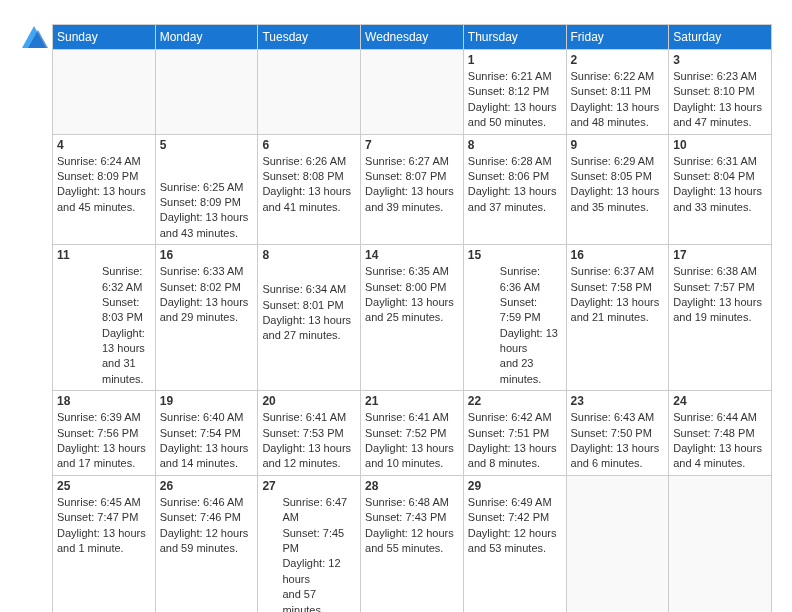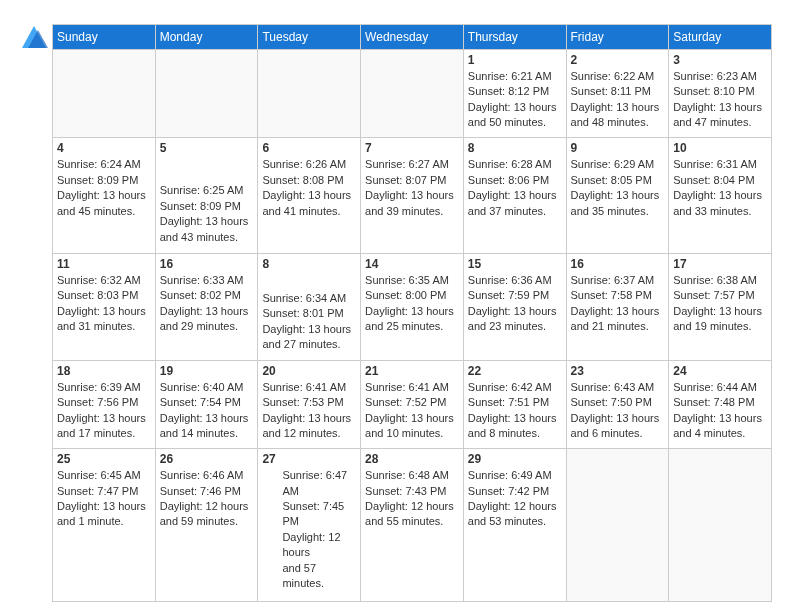--- a/index.html
+++ b/index.html
@@ -204,21 +204,21 @@
             <span class="day-number">10</span>
             <div class="day-info" style="white-space: pre-line;">Sunrise: 6:31 AM
 Sunset: 8:04 PM
 Daylight: 13 hours
 and 33 minutes.</div>
           </td>
         </tr>
         <tr>
           <td>
             <span class="day-number">11</span>
-            <div class="day-info" style="white-space: pre-line;">Sunrise: 6:32 AM
+            <div class="day-info" style="white-space: pre-line; margin-left: 45px;">Sunrise: 6:32 AM
 Sunset: 8:03 PM
 Daylight: 13 hours
 and 31 minutes.</div>
           </td>
           <td>
             <span class="day-number">16</span>
             <div class="day-info" style="white-space: pre-line;">Sunrise: 6:33 AM
 Sunset: 8:02 PM
 Daylight: 13 hours
 and 29 minutes.</div>
@@ -232,21 +232,21 @@
           </td>
           <td>
             <span class="day-number">14</span>
             <div class="day-info" style="white-space: pre-line;">Sunrise: 6:35 AM
 Sunset: 8:00 PM
 Daylight: 13 hours
 and 25 minutes.</div>
           </td>
           <td>
             <span class="day-number">15</span>
-            <div class="day-info" style="white-space: pre-line;">Sunrise: 6:36 AM
+            <div class="day-info" style="white-space: pre-line; margin-left: 32px;">Sunrise: 6:36 AM
 Sunset: 7:59 PM
 Daylight: 13 hours
 and 23 minutes.</div>
           </td>
           <td>
             <span class="day-number">16</span>
             <div class="day-info" style="white-space: pre-line;">Sunrise: 6:37 AM
 Sunset: 7:58 PM
 Daylight: 13 hours
 and 21 minutes.</div>

